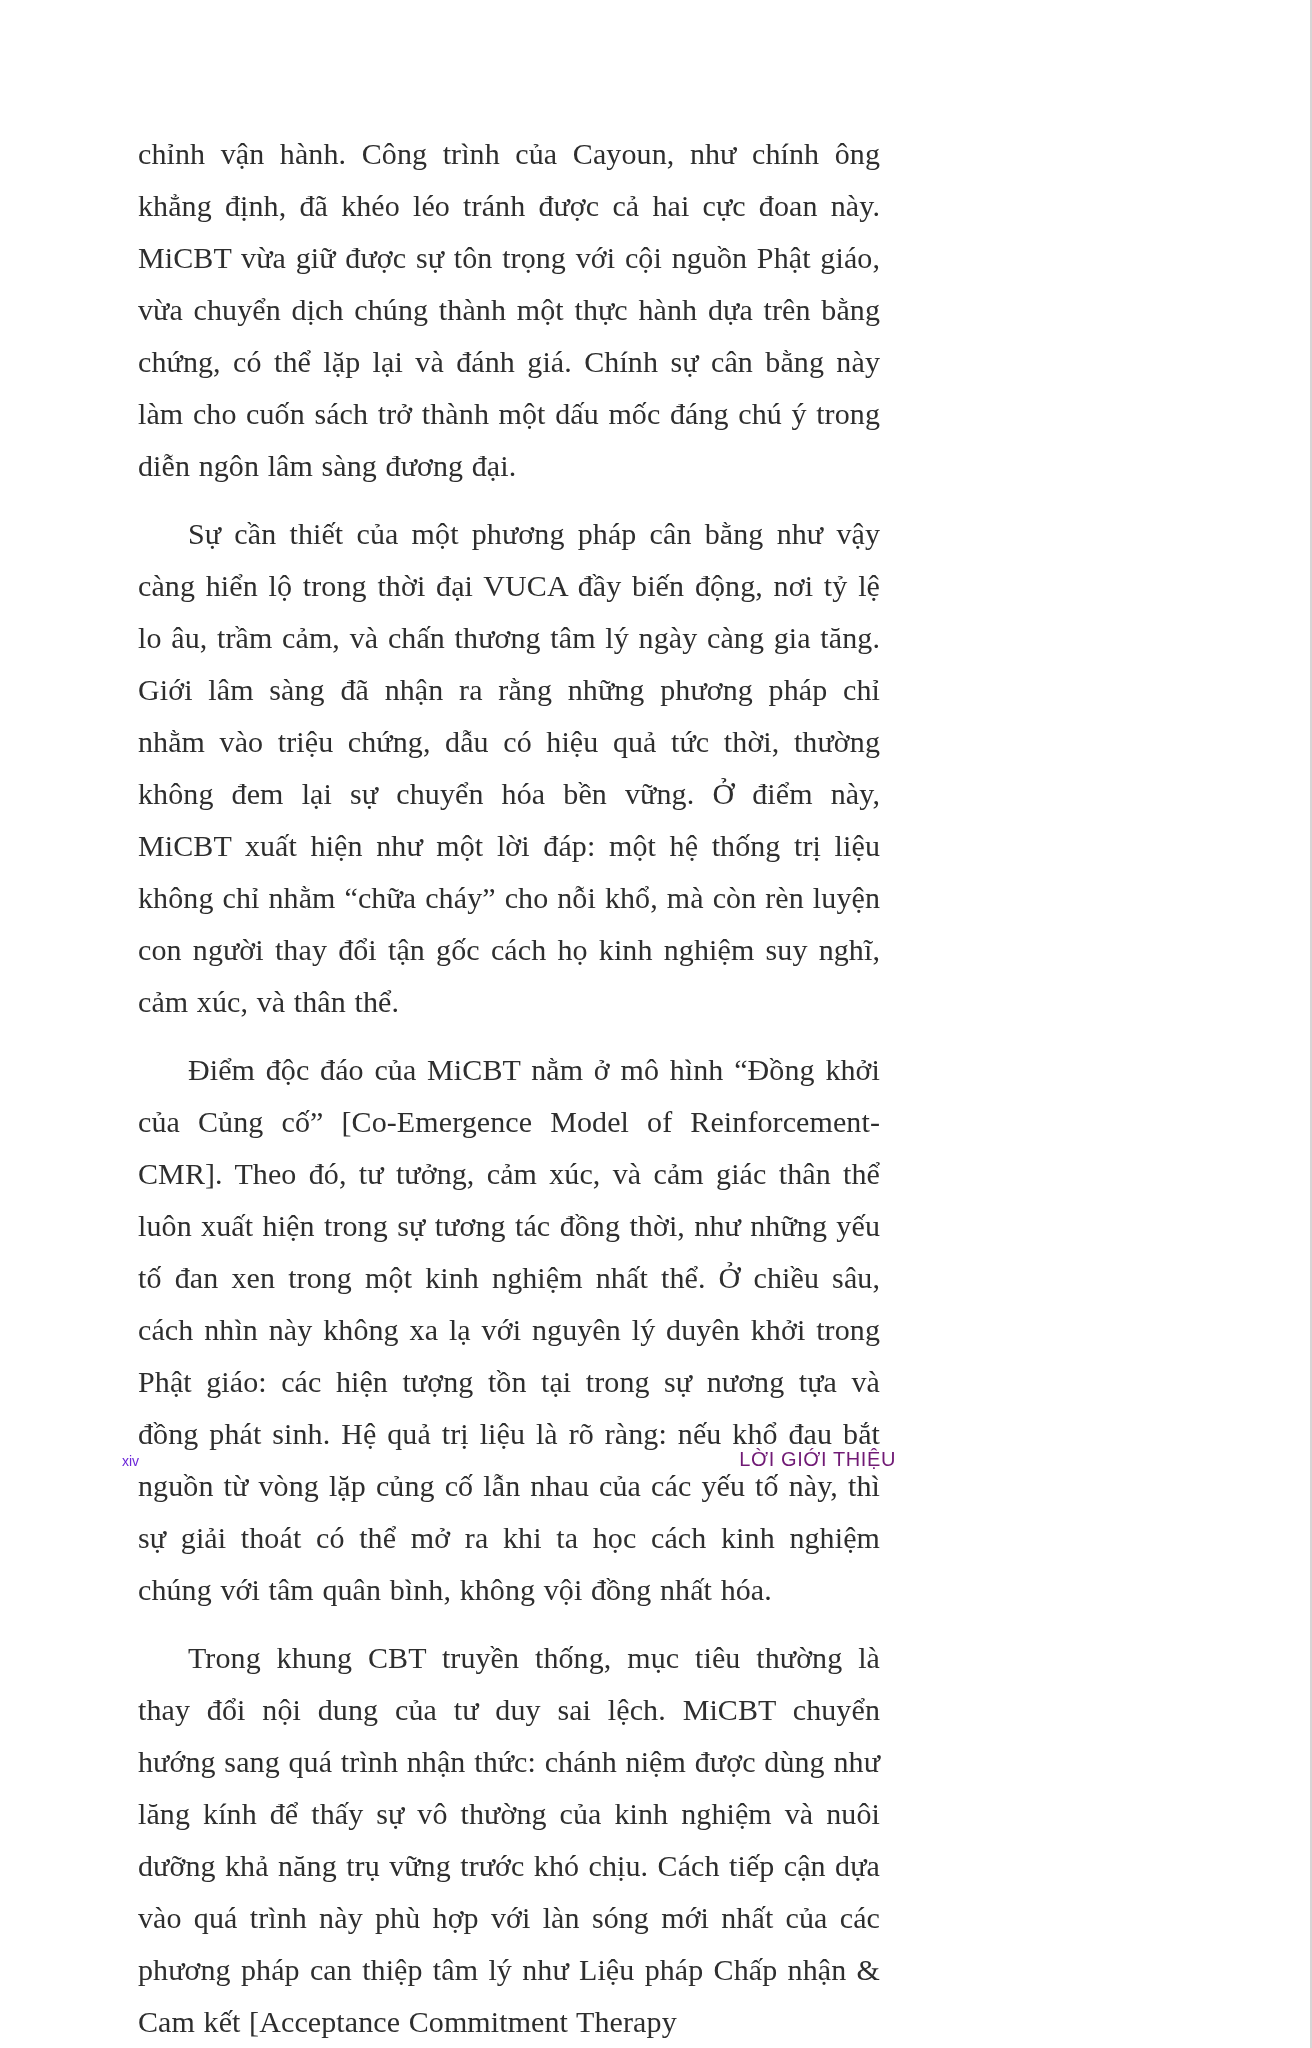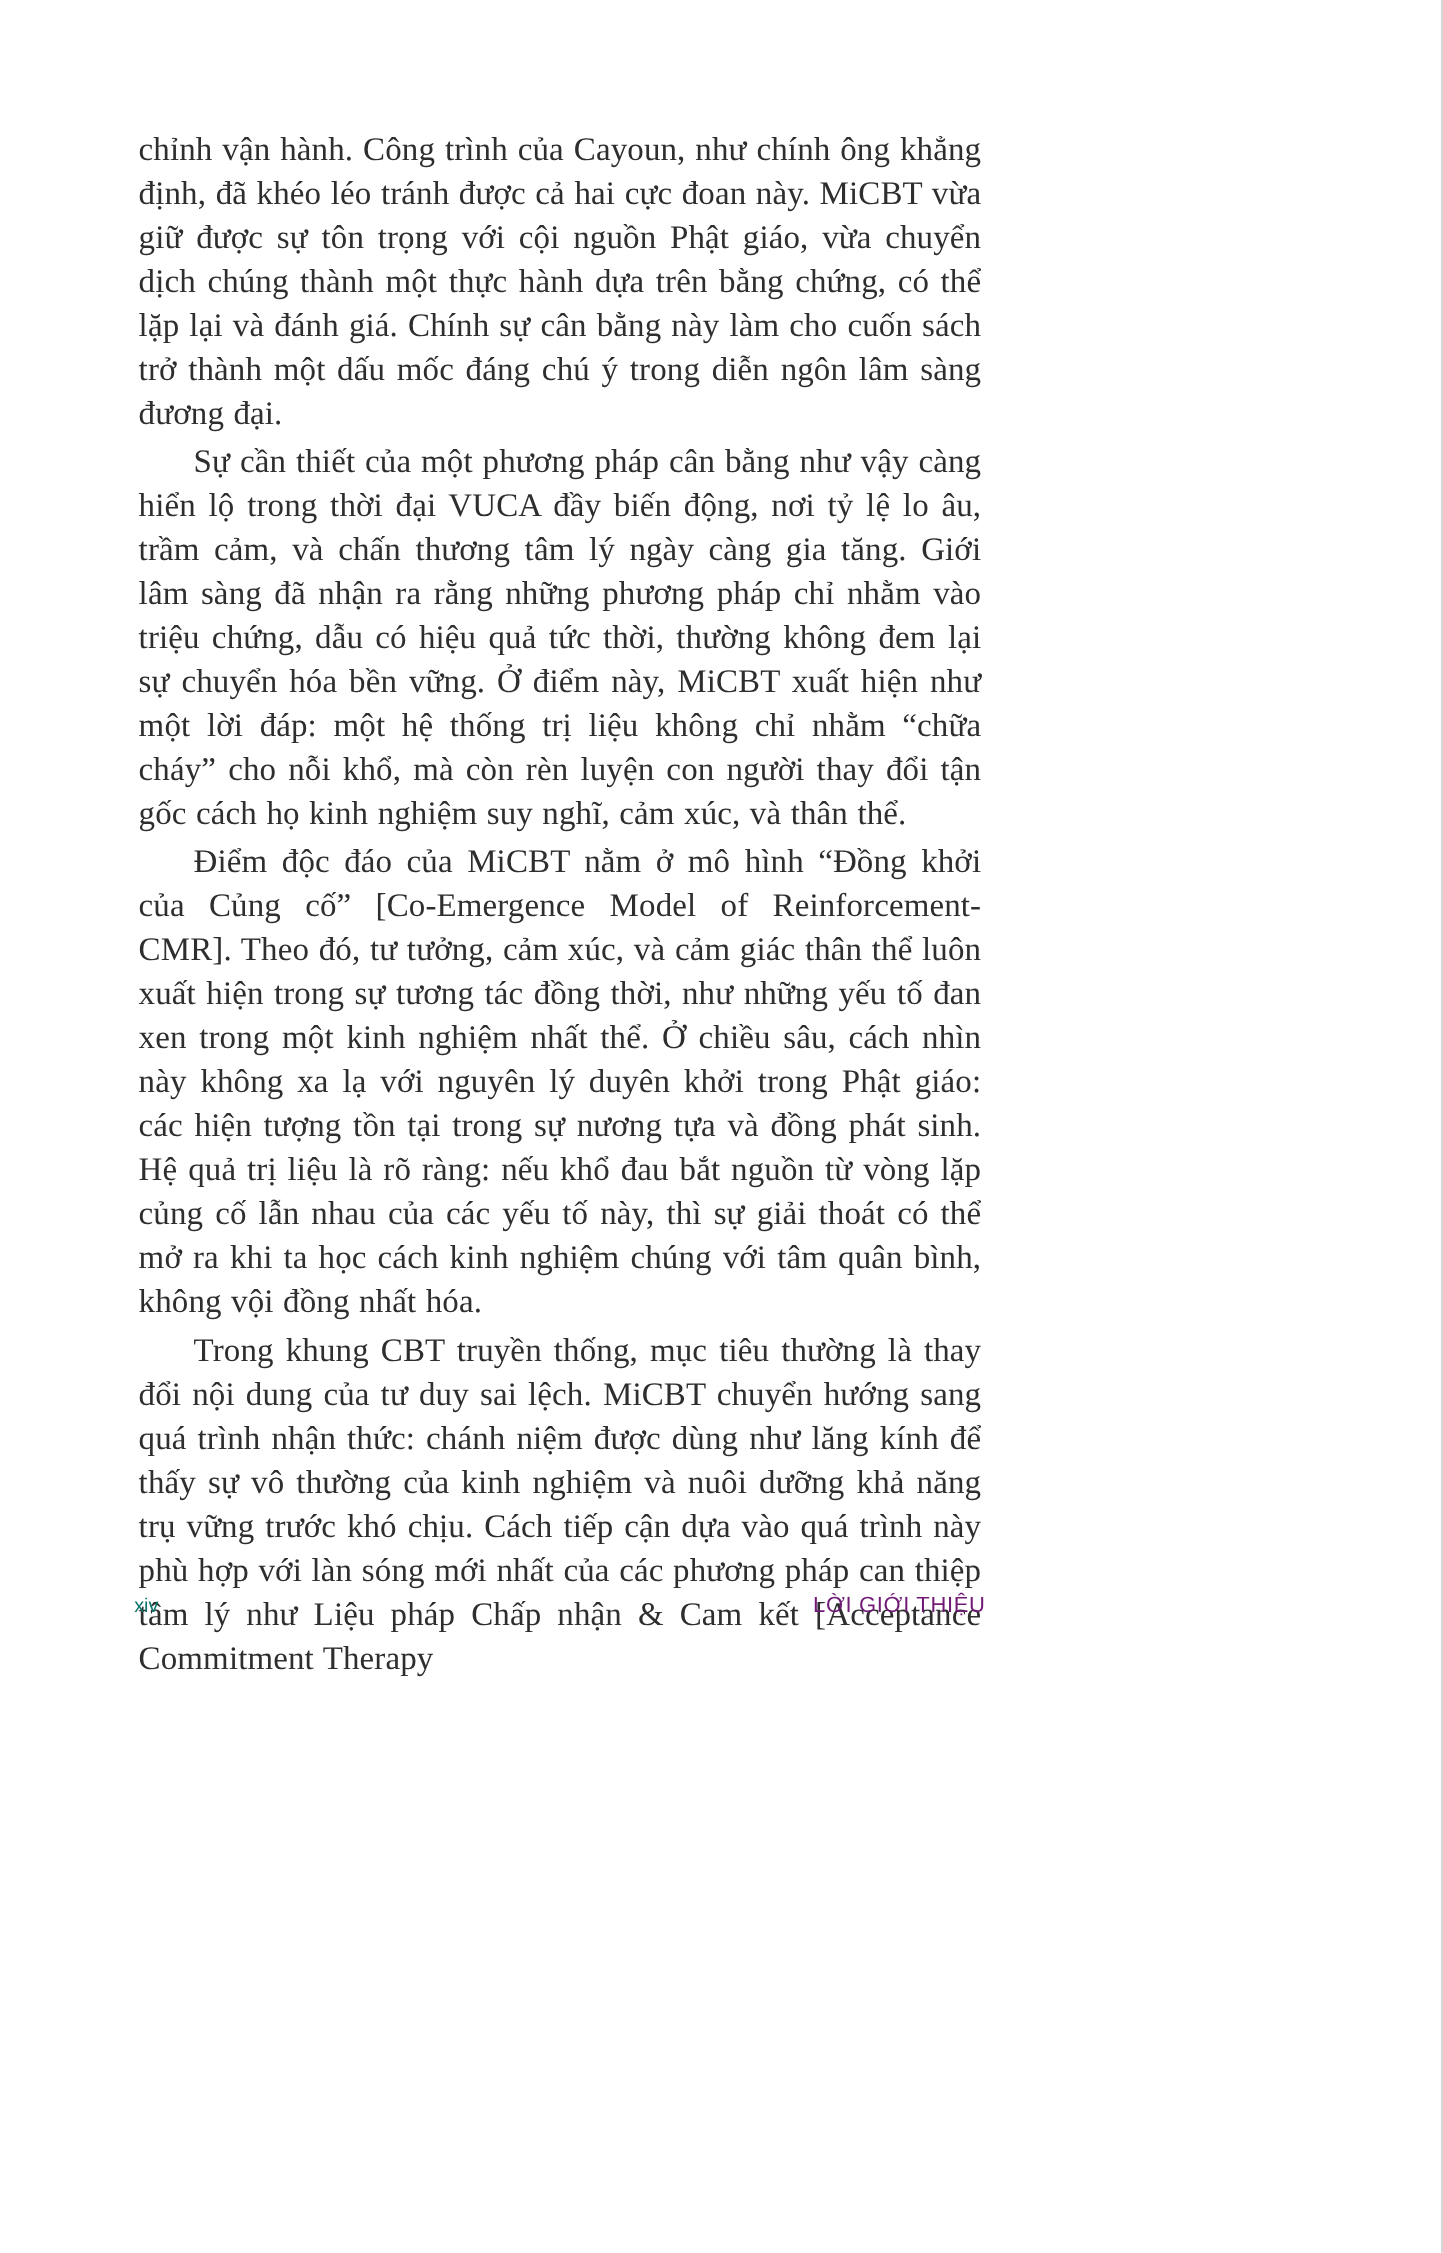--- a/index.html
+++ b/index.html
@@ -18,44 +18,44 @@
     font-family: "Liberation Serif", "DejaVu Serif", serif;
     color: #2e2e2e;
   }
   .text-block {
     position: absolute;
     left: 122px;
     top: 112px;
     width: 774px;
   }
   .para {
-    margin: 4px;
+    margin: 16px;
     font-size: 30px;
-    line-height: 40px;
+    line-height: 52px;
     text-align: justify;
     text-justify: inter-word;
     letter-spacing: 0.1px;
     word-spacing: 1px;
   }
   .para.indent {
     text-indent: 50px;
   }
   .page-footer {
     position: absolute;
     left: 122px;
     top: 1448px;
     width: 774px;
     display: flex;
     justify-content: space-between;
     align-items: baseline;
   }
   .footer-page-number {
     font-family: "Liberation Sans", sans-serif;
-    font-size: 18px;
-    color: #0f766e;
+    font-size: 14px;
+    color: #6d28d9;
   }
   .footer-running-title {
     font-family: "Liberation Sans", sans-serif;
     font-size: 20px;
     letter-spacing: 0.6px;
     color: #701a75;
   }
 </style>
 </head>
 <body>

